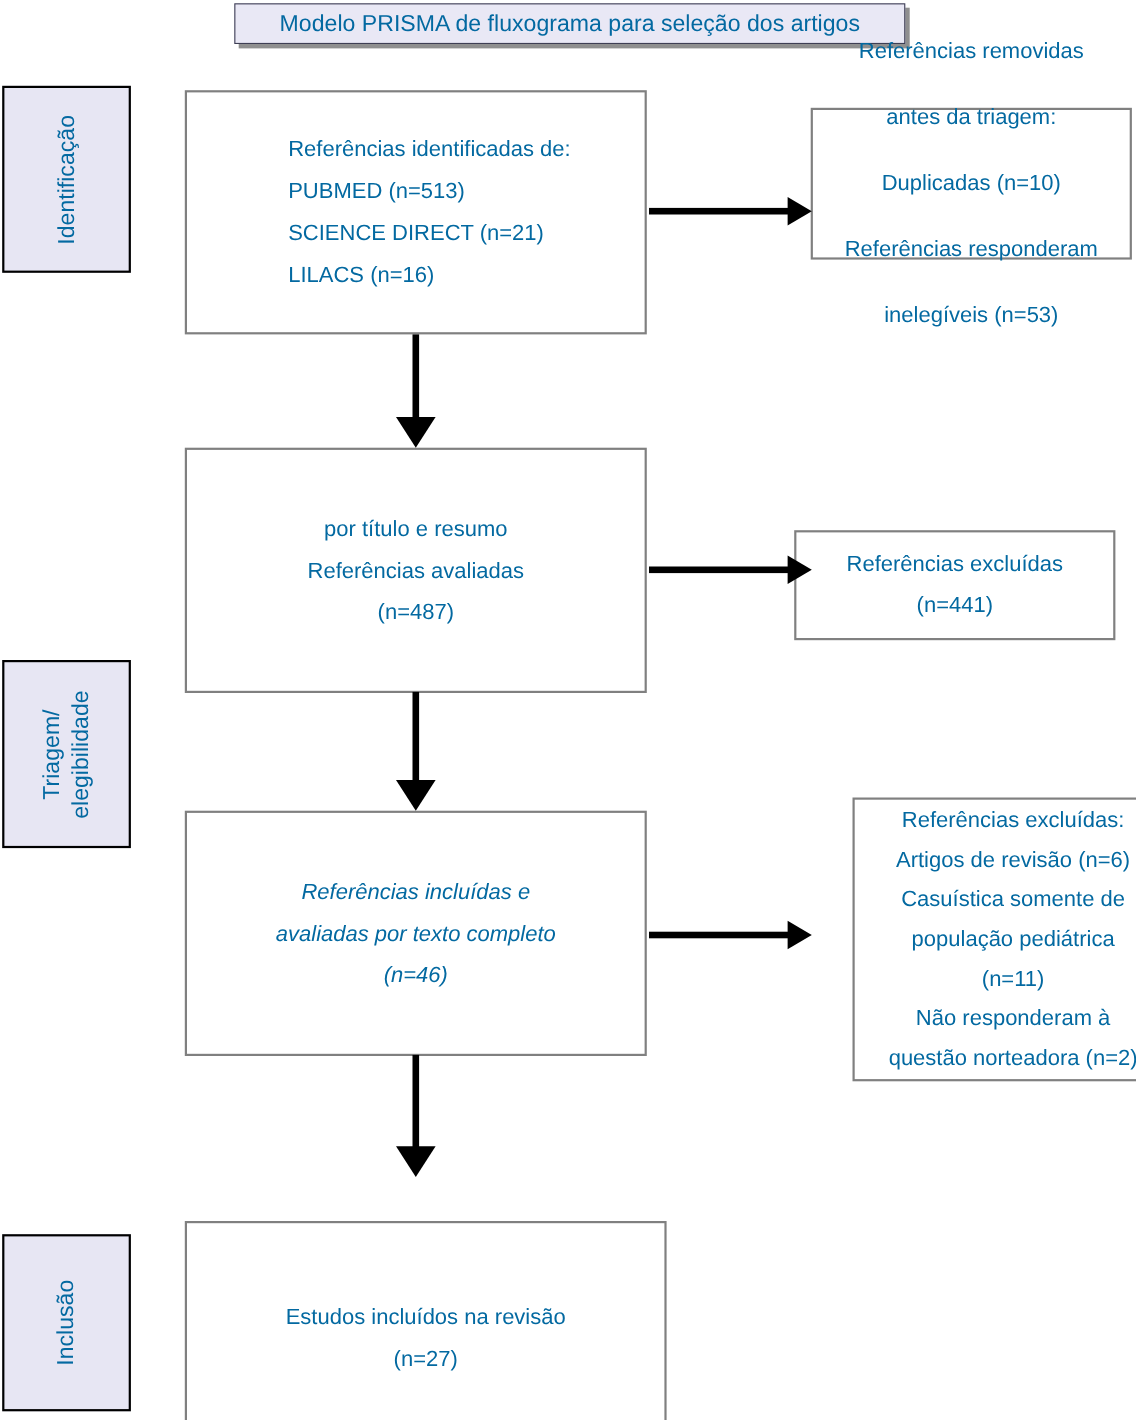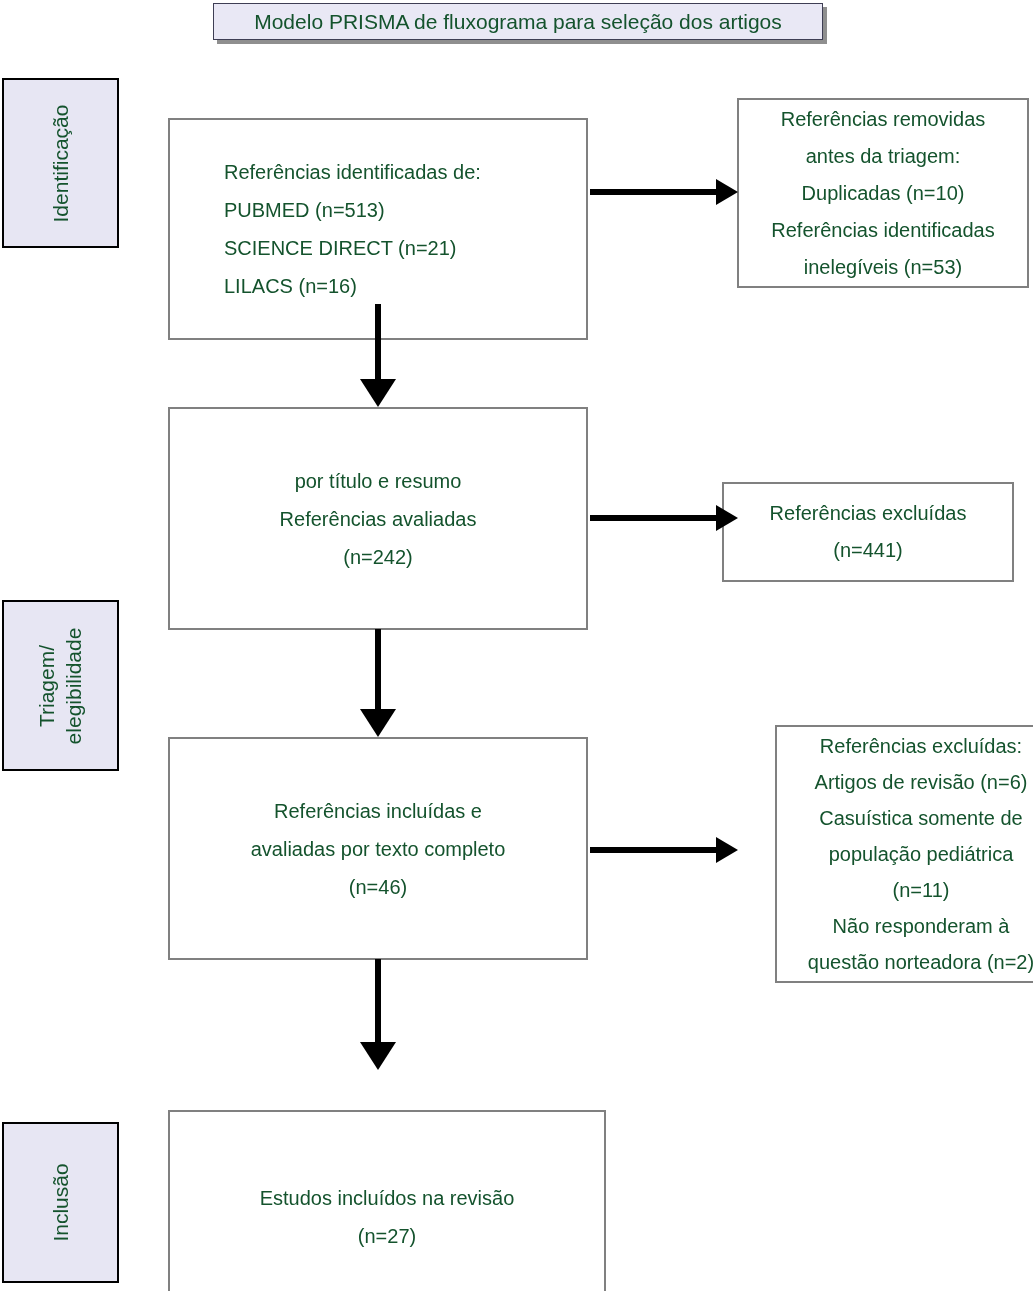--- a/index.html
+++ b/index.html
@@ -2,21 +2,21 @@
 <html><head>
 <meta charset="utf-8">
 <style>
   html,body { margin:0; padding:0; background:#ffffff; }
   .canvas {
     position:relative;
     width:1033px;
     height:1291px;
     background:#ffffff;
     font-family:"Liberation Sans", sans-serif;
-    color:#14532d;
+    color:#0369a1;
     overflow:hidden;
   }
 
   
   .title-box {
     position:absolute; left:213px; top:3px; width:608px; height:35px;
     background:#E9E8F5;
     border:1px solid #3E3E54;
     box-shadow:4px 4px 0 #8F8F8F;
     display:flex; align-items:center; justify-content:center;
@@ -45,25 +45,25 @@
   .fbox {
     position:absolute;
     background:#ffffff;
     border:2px solid #808080;
     box-sizing:border-box;
     display:flex; flex-direction:column; justify-content:center;
     font-size:20px; line-height:38px;
     text-align:center;
   }
   .fbox span { display:block; }
-  #m0 { left:168px; top:82px;   width:420px; height:222px; text-align:left; padding-left:54px;margin-top:36px; }
+  #m0 { left:168px; top:82px;   width:420px; height:222px; text-align:left; padding-left:92px; }
   #m1 { left:168px; top:407px;  width:420px; height:223px; }
-  #m2 { left:168px; top:737px;  width:420px; height:223px; }
+  #m2 { left:168px; top:737px;  width:420px; height:223px;font-style:italic; }
   #m3 { left:168px; top:1070px; width:438px; height:213px;margin-top:40px; }
-  #s0 { left:737px; top:98px;   width:292px; height:190px; line-height:37px; }
+  #s0 { left:737px; top:98px;   width:292px; height:138px; line-height:37px;gap:23px; }
   #s1 { left:722px; top:482px;  width:292px; height:100px;  line-height:37px; }
   #s2 { left:775px; top:725px;  width:292px; height:258px; line-height:36px; }
 
   
   .harrow { position:absolute; width:150px; height:26px; }
   .harrow .shaft {
     position:absolute; left:0; top:10px; width:128px; height:6px; background:#000;
   }
   .harrow .head {
     position:absolute; left:126px; top:0; width:0; height:0;
@@ -120,37 +120,37 @@
 
   <div class="fbox" id="m0">
     <span>Referências identificadas de:</span>
     <span>PUBMED (n=513)</span>
     <span>SCIENCE DIRECT (n=21)</span>
     <span>LILACS (n=16)</span>
   </div>
   <div class="fbox" id="m1">
     <span>por título e resumo</span>
     <span>Referências avaliadas</span>
-    <span>(n=242)</span>
+    <span>(n=487)</span>
   </div>
   <div class="fbox" id="m2">
     <span>Referências incluídas e</span>
     <span>avaliadas por texto completo</span>
     <span>(n=46)</span>
   </div>
   <div class="fbox" id="m3">
     <span>Estudos incluídos na revisão</span>
     <span>(n=27)</span>
   </div>
 
   <div class="fbox" id="s0">
     <span>Referências removidas</span>
     <span>antes da triagem:</span>
     <span>Duplicadas (n=10)</span>
-    <span>Referências identificadas</span>
+    <span>Referências responderam</span>
     <span>inelegíveis (n=53)</span>
   </div>
   <div class="fbox" id="s1">
     <span>Referências excluídas</span>
     <span>(n=441)</span>
   </div>
   <div class="fbox" id="s2">
     <span>Referências excluídas:</span>
     <span>Artigos de revisão (n=6)</span>
     <span>Casuística somente de</span>

